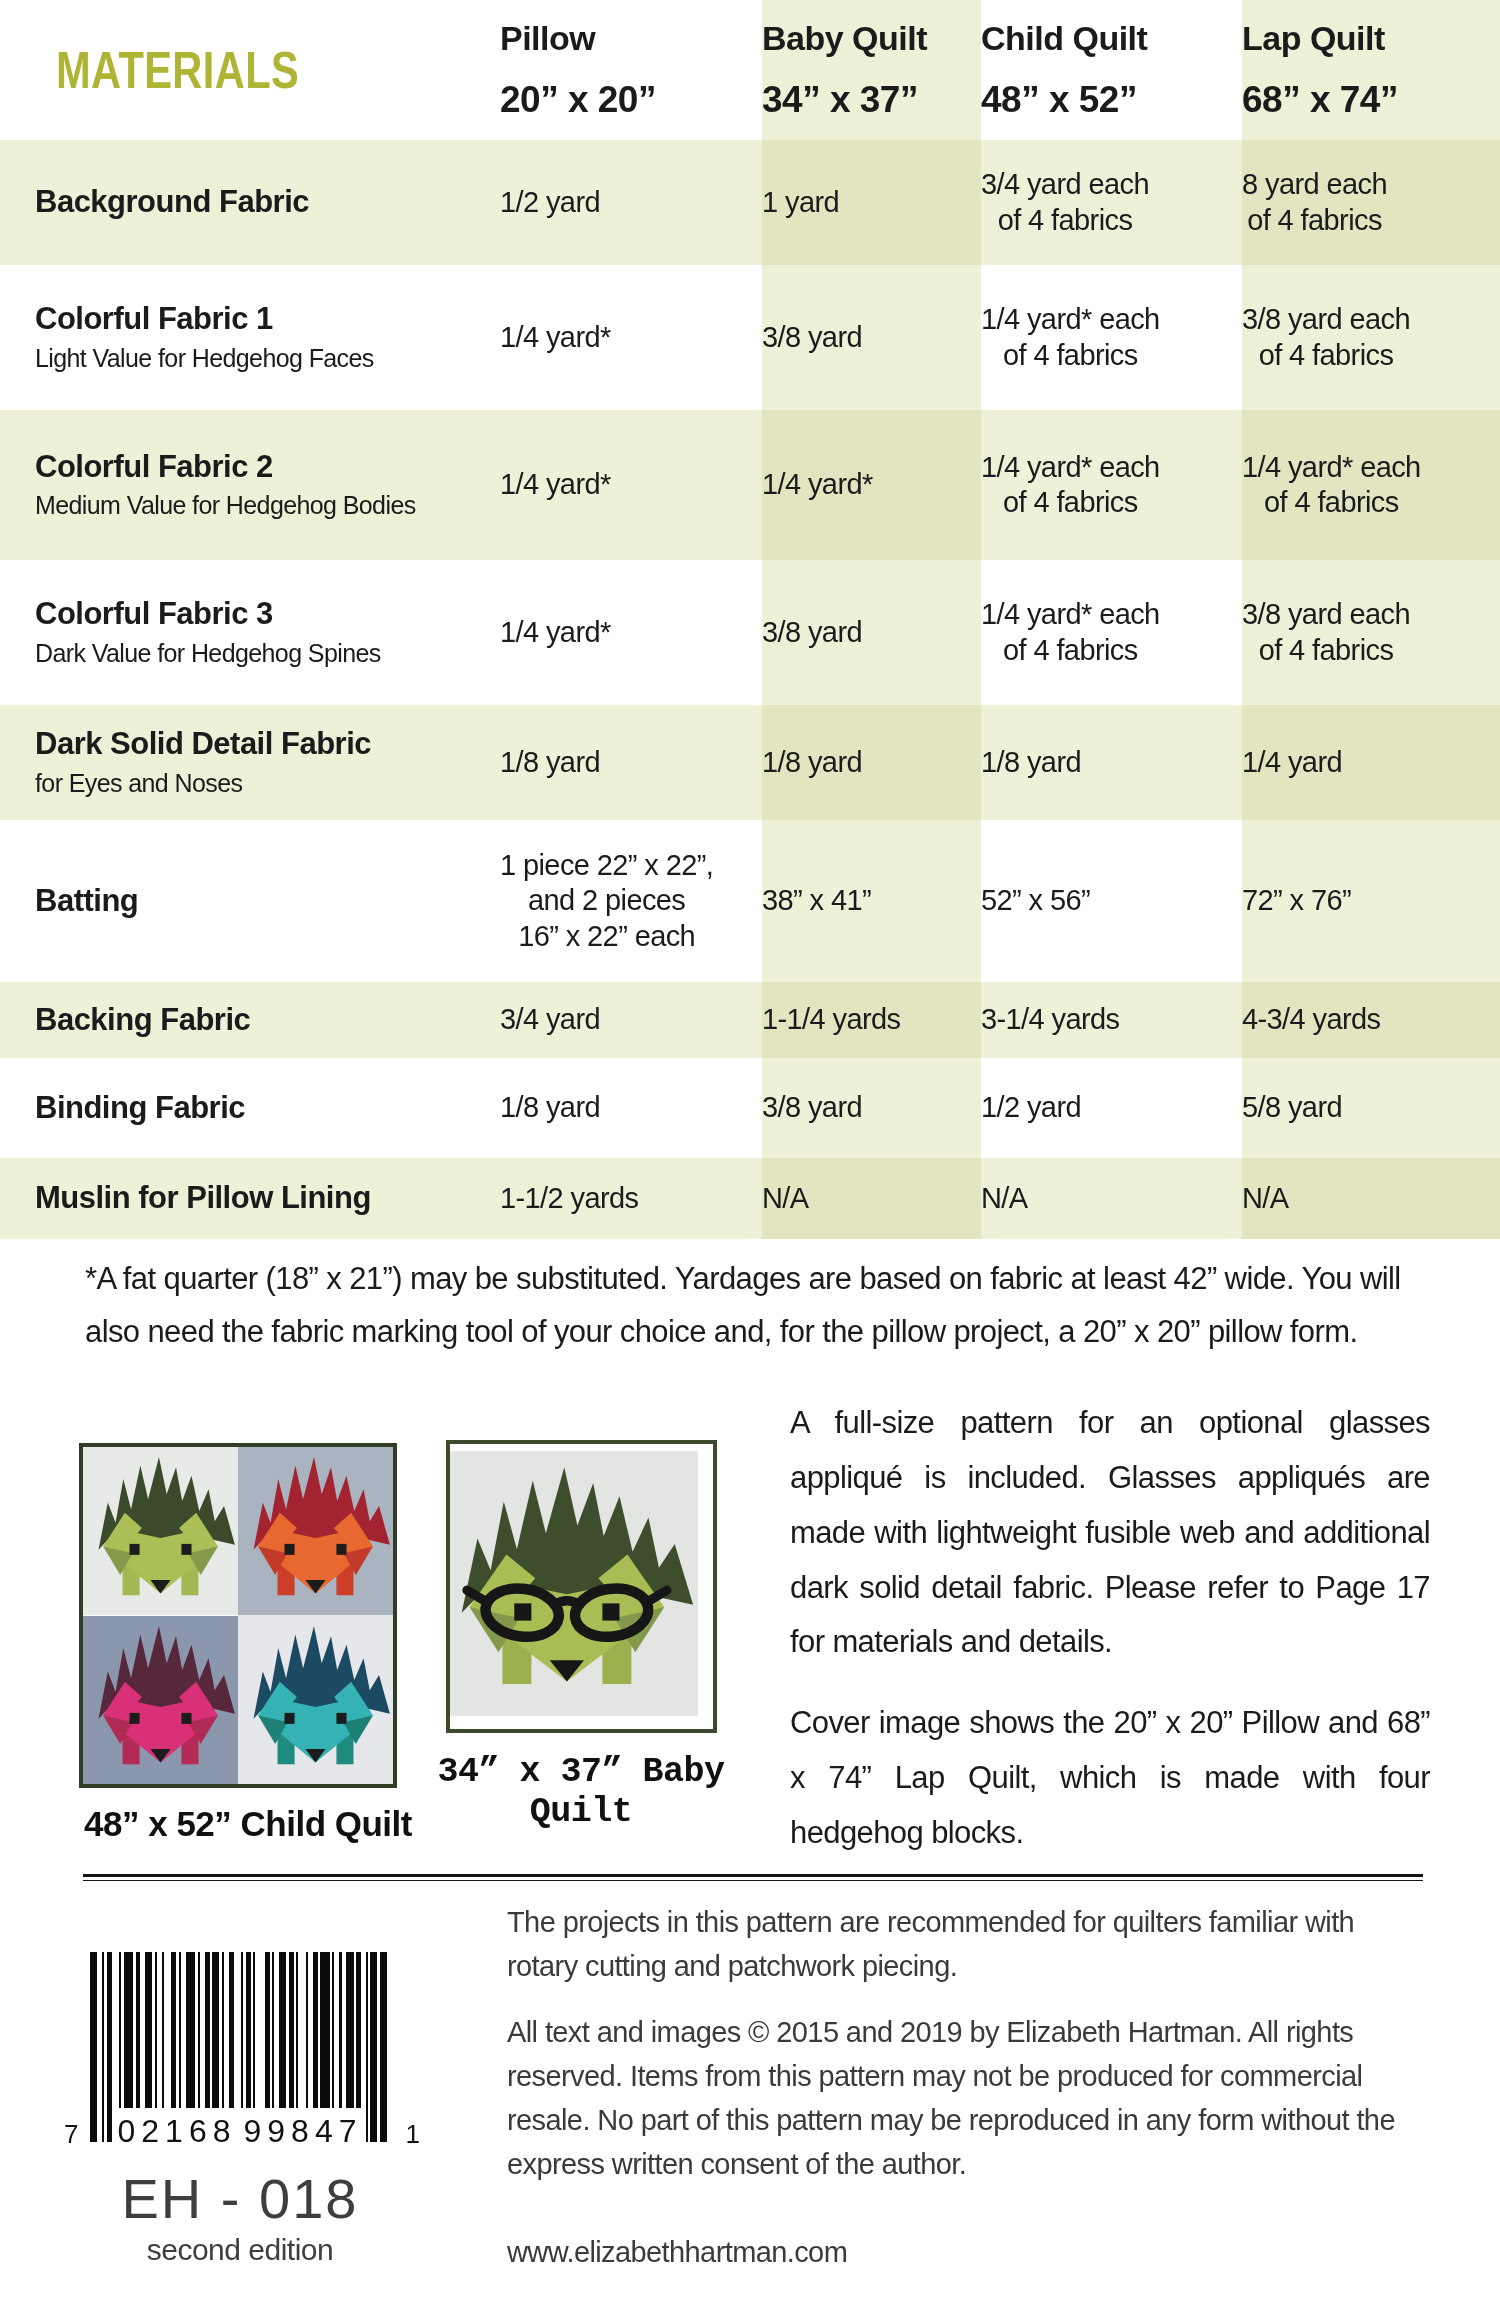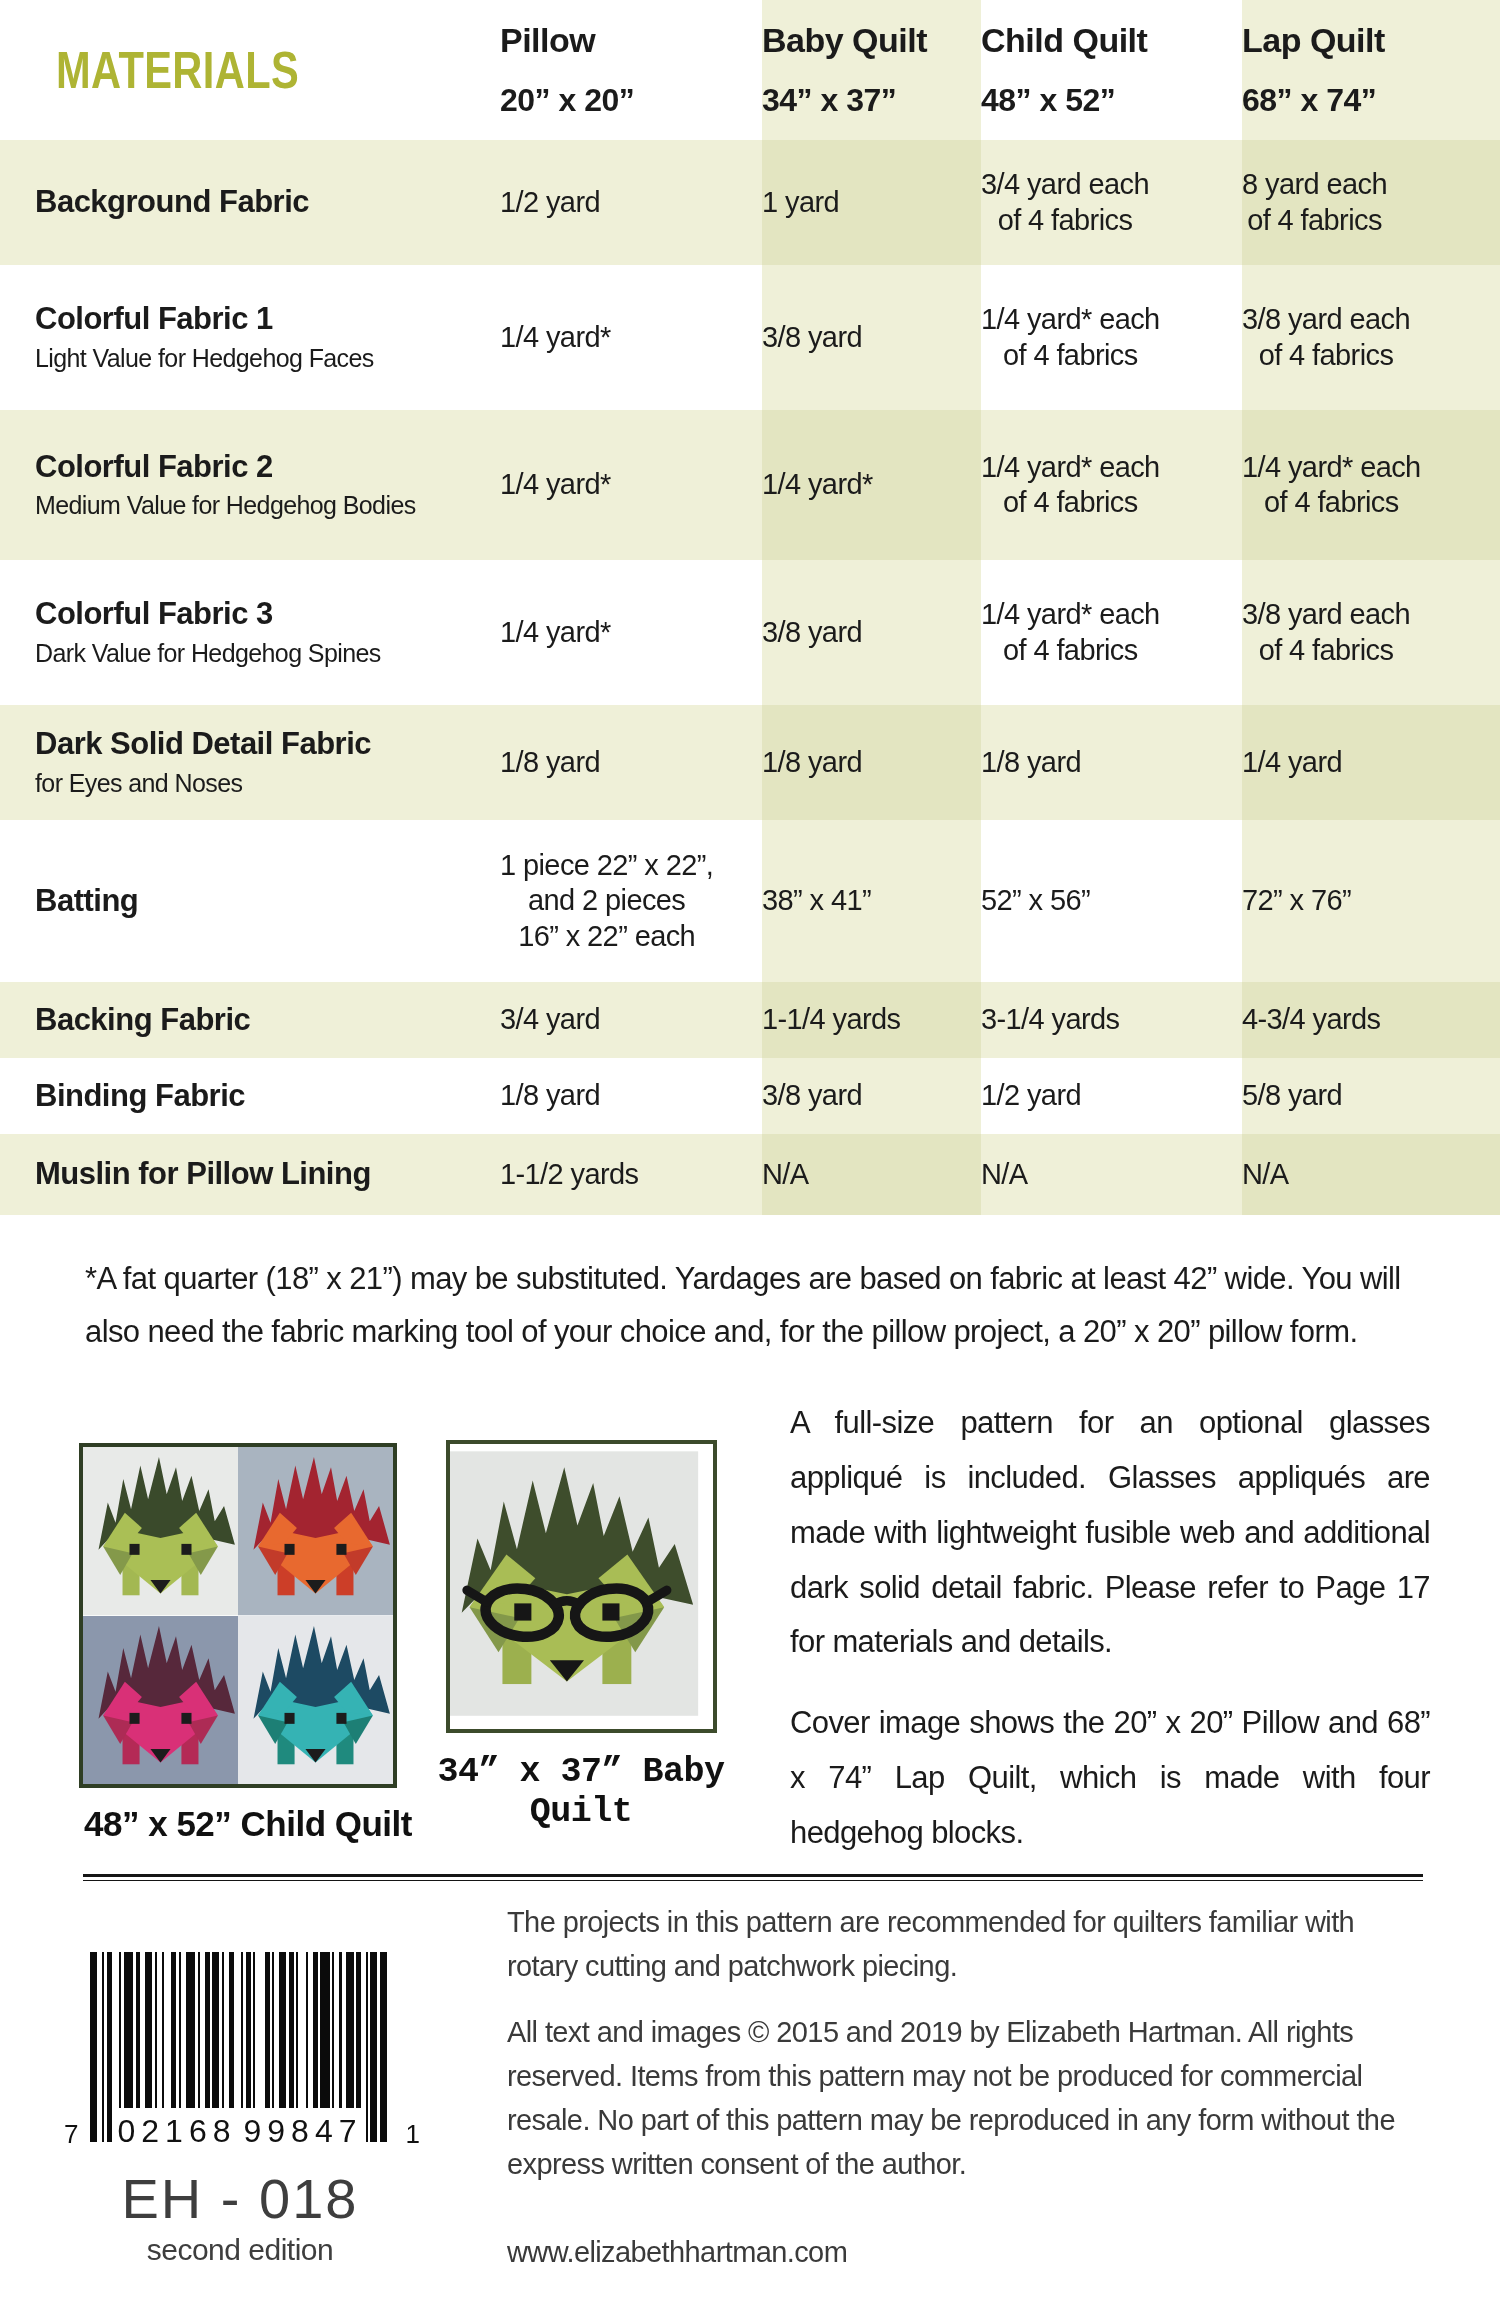--- a/index.html
+++ b/index.html
@@ -11,21 +11,21 @@
   .materials-table { position:absolute; top:0; left:0; width:1500px; }
   .t-row { display:grid; grid-template-columns:500px 262px 219px 261px 258px; }
   .t-cell { display:flex; flex-direction:column; justify-content:center; align-items:flex-start;
             text-align:center; letter-spacing:-0.5px; }
   .t-cell.label { align-items:flex-start; text-align:left; padding-left:35px; }
   .bg-cream { background:var(--cream); }
   .bg-overlap { background:var(--overlap); }
   .hdr-title { font-size:52px; font-weight:bold; letter-spacing:0.5px;
                transform:scaleX(0.80); transform-origin:left center; padding-left:70px !important; }
   .hdr-name { font-size:34px; font-weight:bold; line-height:1.15; letter-spacing:-0.5px; }
-  .hdr-size { font-size:32px; font-weight:bold; margin-top:21px; letter-spacing:-0.5px; }
+  .hdr-size { font-size:37px; font-weight:bold; margin-top:21px; letter-spacing:-0.5px; }
   .row-label { font-size:31px; font-weight:bold; letter-spacing:-0.5px; line-height:1.1; }
   .row-sublabel { font-size:25px; font-weight:normal; margin-top:7px; letter-spacing:-0.6px; }
   .cell-value { font-size:29px; line-height:1.22; white-space:pre-line; letter-spacing:-0.6px; }
   
   .footnote { position:absolute; left:85px; top:1252px; width:1345px; font-size:31px;
               line-height:1.72; letter-spacing:-0.6px; margin:0; }
   .mid-text { position:absolute; left:790px; top:1396px; width:640px; }
   .mid-text p { margin:0 0 26px 0; font-size:31px; line-height:1.77; letter-spacing:-0.6px;
                 text-align:justify; }
   
@@ -242,21 +242,21 @@
         <div class="t-cell bg-overlap">
           <div class="cell-value">1-1/4 yards</div>
         </div>
         <div class="t-cell bg-cream">
           <div class="cell-value">3-1/4 yards</div>
         </div>
         <div class="t-cell bg-overlap">
           <div class="cell-value">4-3/4 yards</div>
         </div>
       </div>
-      <div class="t-row" style="height: 76px;">
+      <div class="t-row" style="height: 100px;">
         <div class="t-cell label">
           <div class="row-label">Binding Fabric</div>
         </div>
         <div class="t-cell">
           <div class="cell-value">1/8 yard</div>
         </div>
         <div class="t-cell bg-cream">
           <div class="cell-value">3/8 yard</div>
         </div>
         <div class="t-cell">

